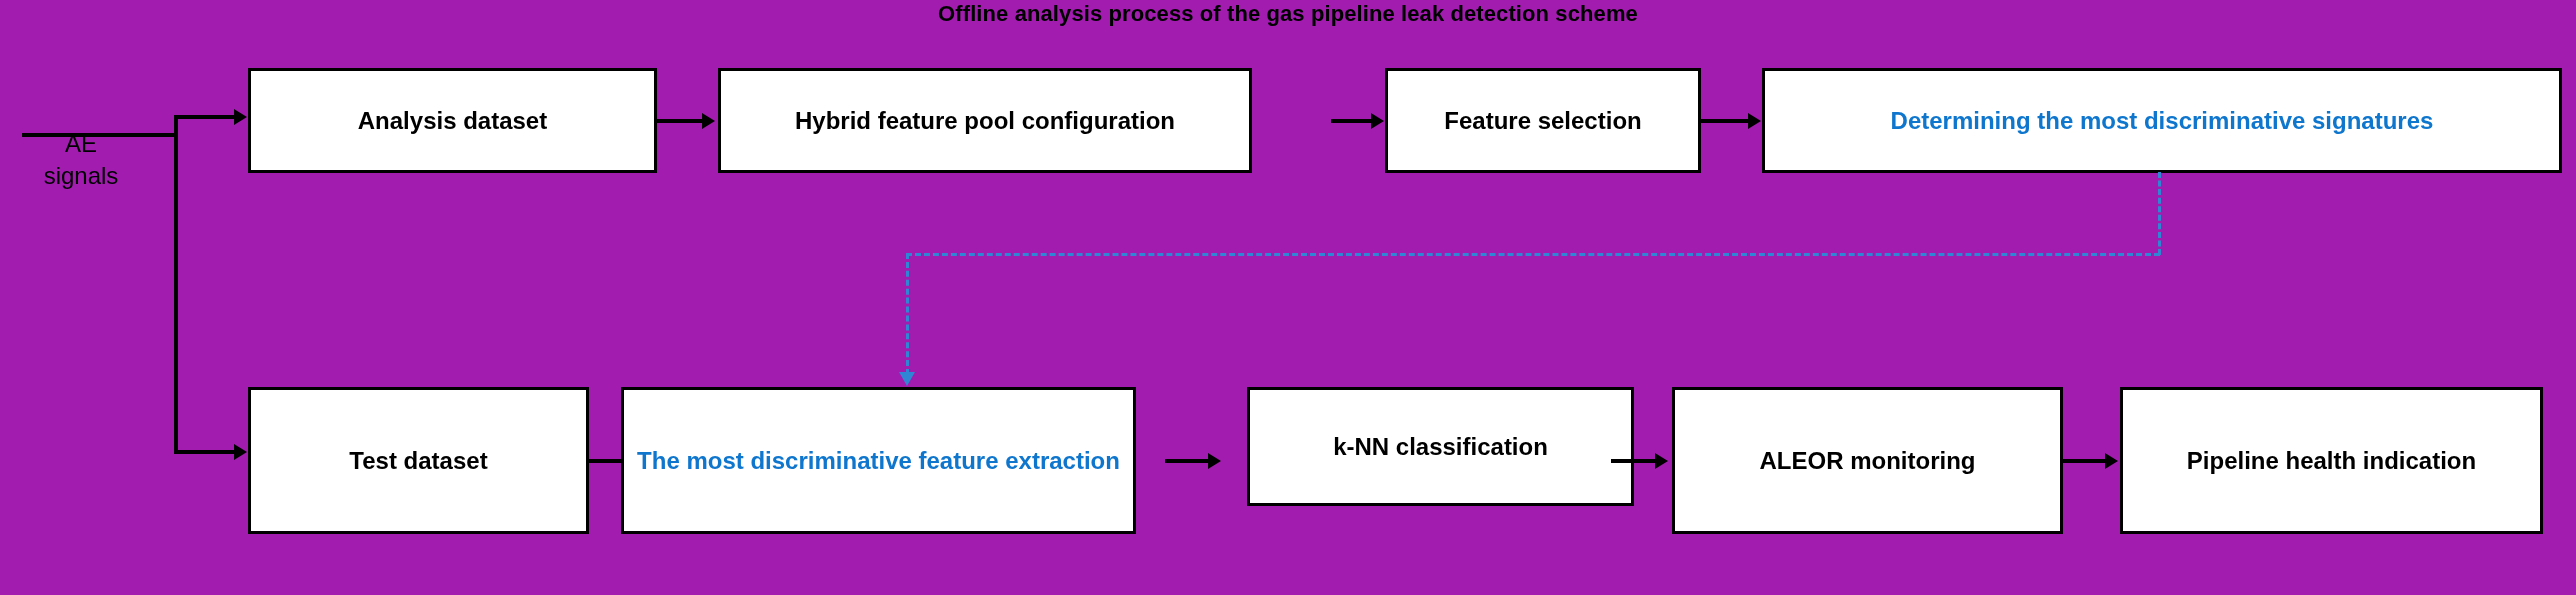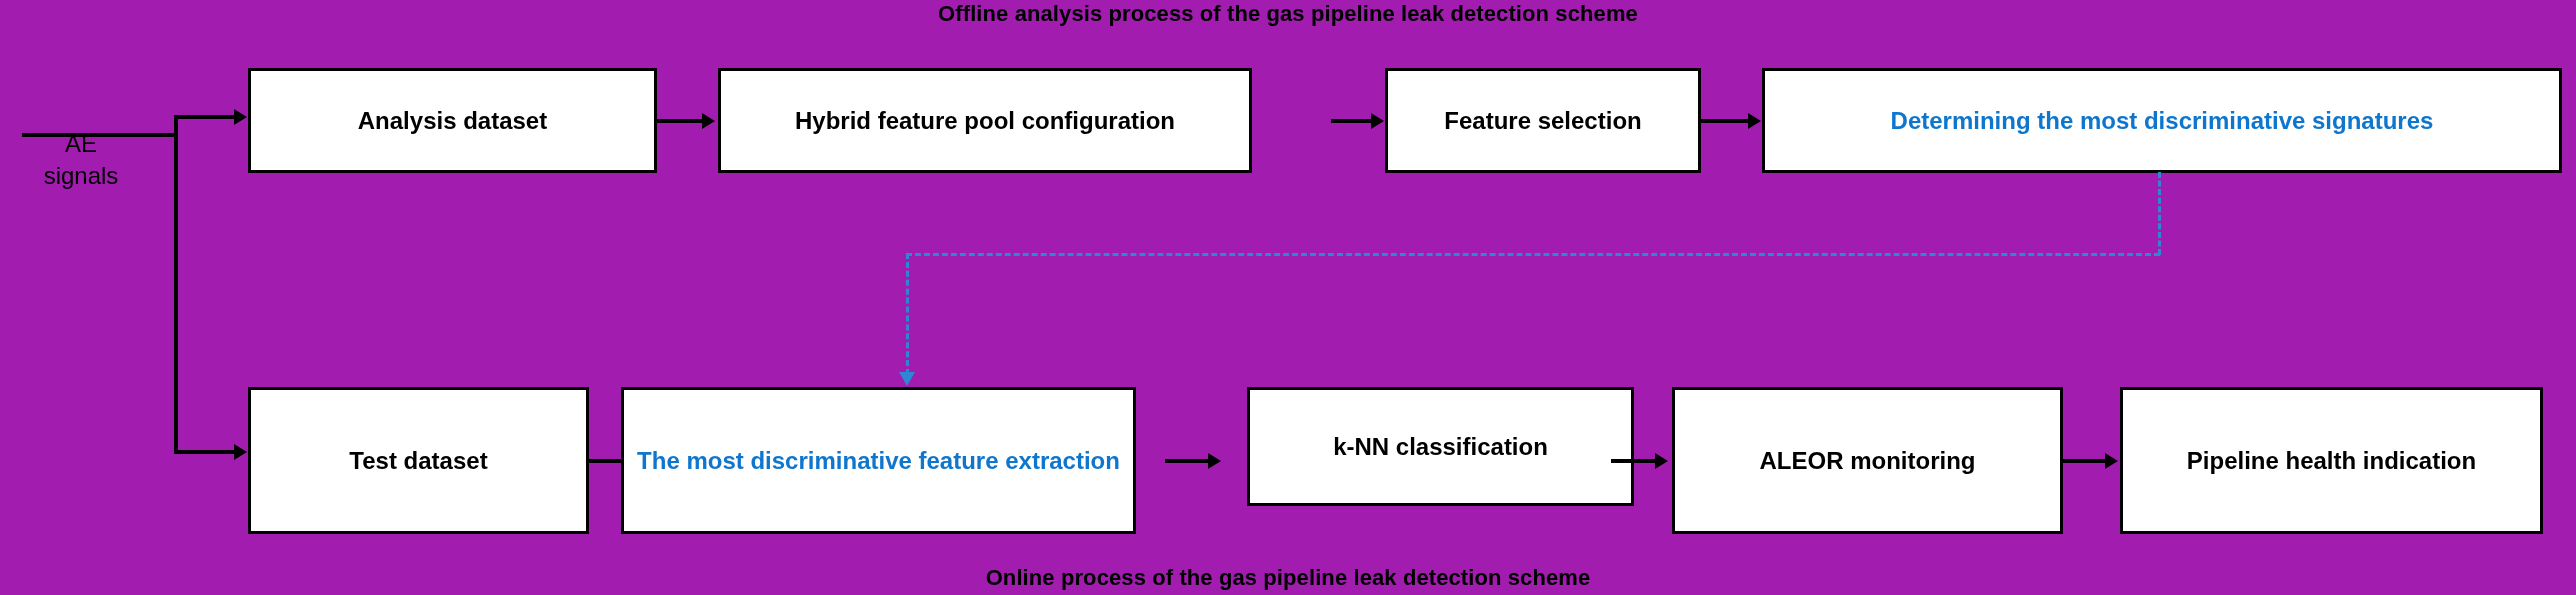--- a/index.html
+++ b/index.html
@@ -184,16 +184,15 @@
 
   <div class="box" style="left:2120px; top:387px; width:423px; height:147px;">
     <span>Pipeline health indication</span>
   </div>
 
   <div class="dash-v" style="left:2158px; top:172px; height:83px;"></div>
   <div class="dash-h" style="left:906px; top:253px; width:1254px;"></div>
   <div class="dash-v" style="left:906px; top:253px; height:122px;"></div>
   <div class="arrow-d" style="left:899px; top:372px;"></div>
 
-  <div class="caption" id="caption-bottom">Online process of the gas pipeline leak detection scheme</div>
 
 </div>
 
 
 </body></html>

